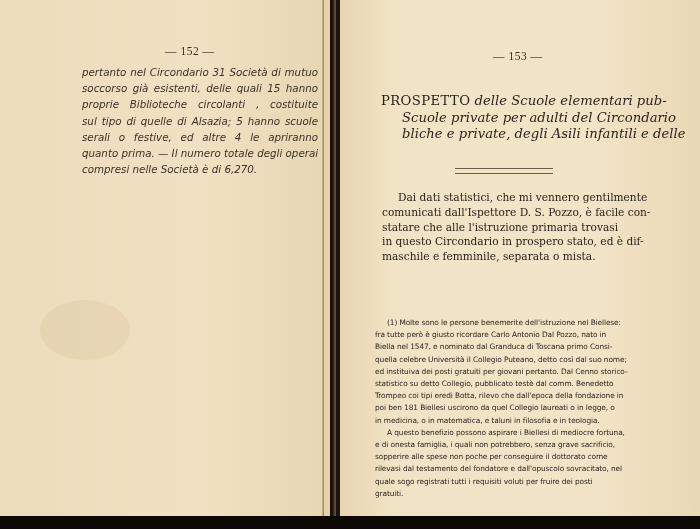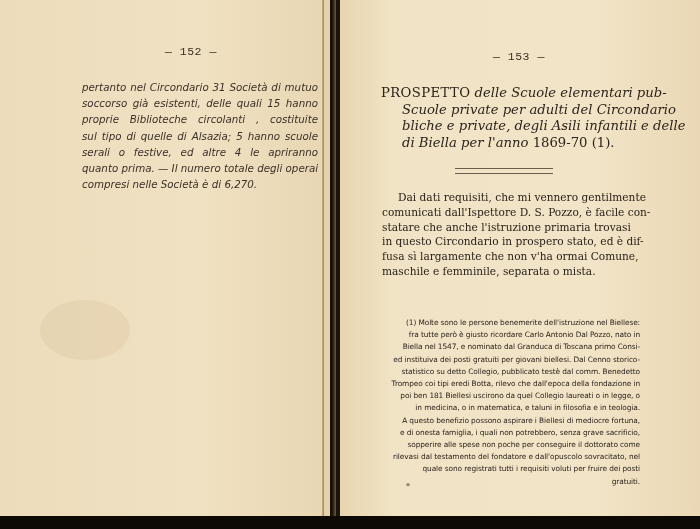--- a/index.html
+++ b/index.html
@@ -2,33 +2,33 @@
 <html><head>
   <meta charset="utf-8">
   <style>
     html, body { margin:0; padding:0; }
     body { width:700px; height:529px; background:#1a140c; position:relative; overflow:hidden; font-family:"DejaVu Serif", serif; }
     .page-left { position:absolute; left:0; top:0; width:333px; height:519px; background:linear-gradient(90deg,#ecdcbc 0%,#f0e1c2 60%,#e8d6b2 100%); }
     .gutter-shadow { position:absolute; left:322px; top:0; width:14px; height:519px; background:linear-gradient(90deg,#c9b48c,#2a1c10 45%,#120c06 70%,#6d5a3c); }
     .page-left-strip { position:absolute; left:324px; top:0; width:6px; height:519px; background:#e5d2ab; }
     .page-right { position:absolute; left:340px; top:0; width:360px; height:520px; background:linear-gradient(90deg,#e8d5b1 0%,#f1e3c5 15%,#f2e4c7 70%,#ead8b5 100%); }
     .bottom-edge { position:absolute; left:0; top:516px; width:700px; height:13px; background:#0d0905; }
-    .page-number { position:absolute; font-size:11.5px; color:#3a2e22; letter-spacing:0.5px; font-family:Liberation Mono, monospace; }
-    .left-text { position:absolute; left:82px; top:64px; width:236px; font-family:"DejaVu Sans", sans-serif; font-style:italic; font-size:10.3px; line-height:16.2px; color:#3b3028; text-align:justify;margin-top:15px; }
+    .page-number { position:absolute; font-size:11.5px; color:#3a2e22; letter-spacing:0.5px; font-family:Liberation Serif, serif; }
+    .left-text { position:absolute; left:82px; top:64px; width:236px; font-family:"DejaVu Sans", sans-serif; font-style:italic; font-size:10.3px; line-height:16.2px; color:#3b3028; text-align:justify; }
     .left-text .ln { display:block; white-space:nowrap; text-align-last:justify; }
-    .title-block { position:absolute; left:381px; top:85px; width:258px; font-size:13.2px; line-height:16.5px; color:#2c241c; }
+    .title-block { position:absolute; left:381px; top:93px; width:258px; font-size:13.2px; line-height:16.5px; color:#2c241c; }
     .title-block .ln { display:block; white-space:nowrap; }
     .title-block .ln.indent { padding-left:21px; }
     .title-block .caps { font-style:normal; letter-spacing:0.4px; }
     .title-block i { font-style:italic; }
     .rule { position:absolute; left:455px; top:168px; width:98px; height:4px; border-top:1px solid #6b5d4d; border-bottom:1px solid #6b5d4d; }
     .body-text { position:absolute; left:382px; top:190px; width:260px; font-size:10.6px; line-height:14.8px; color:#2a221b; }
     .body-text .ln { display:block; white-space:nowrap; }
     .body-text .ln.first { padding-left:16px; }
-    .footnote { position:absolute; left:375px; top:317px; width:265px; font-family:"DejaVu Sans", sans-serif; font-size:7.4px; line-height:12.2px; color:#2b231c;text-align:right; }
+    .footnote { position:absolute; left:375px; top:317px; width:265px; font-family:"DejaVu Sans", sans-serif; font-size:7.4px; line-height:12.2px; color:#2b231c; }
     .footnote .ln { display:block; white-space:nowrap; letter-spacing:-0.1px; }
     .footnote .ln.indent { padding-left:12px; }
     .asterisk { position:absolute; left:406px; top:482px; font-size:8px; color:#3a2e22; }
     .stain { position:absolute; border-radius:50%; background:rgba(180,150,100,0.12); }
   </style>
 </head>
 <body>
 
 <div class="page-left"></div>
 <div class="stain" style="left:40px;top:300px;width:90px;height:60px;"></div>
@@ -48,39 +48,38 @@
   <span class="ln">quanto prima. — Il numero totale degli operai</span>
   <span class="ln" style="text-align-last:left;font-style:italic;">compresi nelle Società è di 6,270.</span>
 </div>
 
 <div class="page-number" style="left:493px;top:50px;">— 153 —</div>
 
 <div class="title-block">
   <span class="ln"><span class="caps">PROSPETTO</span> <i>delle Scuole elementari pub-</i></span>
   <span class="ln indent"><i>Scuole private per adulti del Circondario</i></span>
   <span class="ln indent"><i>bliche e private, degli Asili infantili e delle</i></span>
-  <span class="ln indent"><i>di Biella per l'anno</i> <span>1869-70 (1).</span></span>
 </div>
 
 <div class="rule"></div>
 
 <div class="body-text">
-  <span class="ln first">Dai dati requisiti, che mi vennero gentilmente</span>
+  <span class="ln first">Dai dati statistici, che mi vennero gentilmente</span>
   <span class="ln">comunicati dall'Ispettore D. S. Pozzo, è facile con-</span>
-  <span class="ln">statare che anche l'istruzione primaria trovasi</span>
+  <span class="ln">statare che alle l'istruzione primaria trovasi</span>
   <span class="ln">in questo Circondario in prospero stato, ed è dif-</span>
-  <span class="ln">fusa sì largamente che non v'ha ormai Comune,</span>
   <span class="ln">maschile e femminile, separata o mista.</span>
 </div>
 
 <div class="footnote">
   <span class="ln indent">(1) Molte sono le persone benemerite dell'istruzione nel Biellese:</span>
   <span class="ln">fra tutte però è giusto ricordare Carlo Antonio Dal Pozzo, nato in</span>
   <span class="ln">Biella nel 1547, e nominato dal Granduca di Toscana primo Consi-</span>
-  <span class="ln">ed instituiva dei posti gratuiti per giovani biellesi. Dal Cenno storico-</span>
+  <span class="ln">quella celebre Università il Collegio Puteano, detto così dal suo nome;</span>
+  <span class="ln">ed instituiva dei posti gratuiti per giovani pertanto. Dal Cenno storico-</span>
   <span class="ln">statistico su detto Collegio, pubblicato testè dal comm. Benedetto</span>
   <span class="ln">Trompeo coi tipi eredi Botta, rilevo che dall'epoca della fondazione in</span>
   <span class="ln">poi ben 181 Biellesi uscirono da quel Collegio laureati o in legge, o</span>
   <span class="ln">in medicina, o in matematica, e taluni in filosofia e in teologia.</span>
   <span class="ln indent">A questo benefizio possono aspirare i Biellesi di mediocre fortuna,</span>
   <span class="ln">e di onesta famiglia, i quali non potrebbero, senza grave sacrificio,</span>
   <span class="ln">sopperire alle spese non poche per conseguire il dottorato come</span>
   <span class="ln">rilevasi dal testamento del fondatore e dall'opuscolo sovracitato, nel</span>
   <span class="ln">quale sono registrati tutti i requisiti voluti per fruire dei posti</span>
   <span class="ln">gratuiti.</span>

